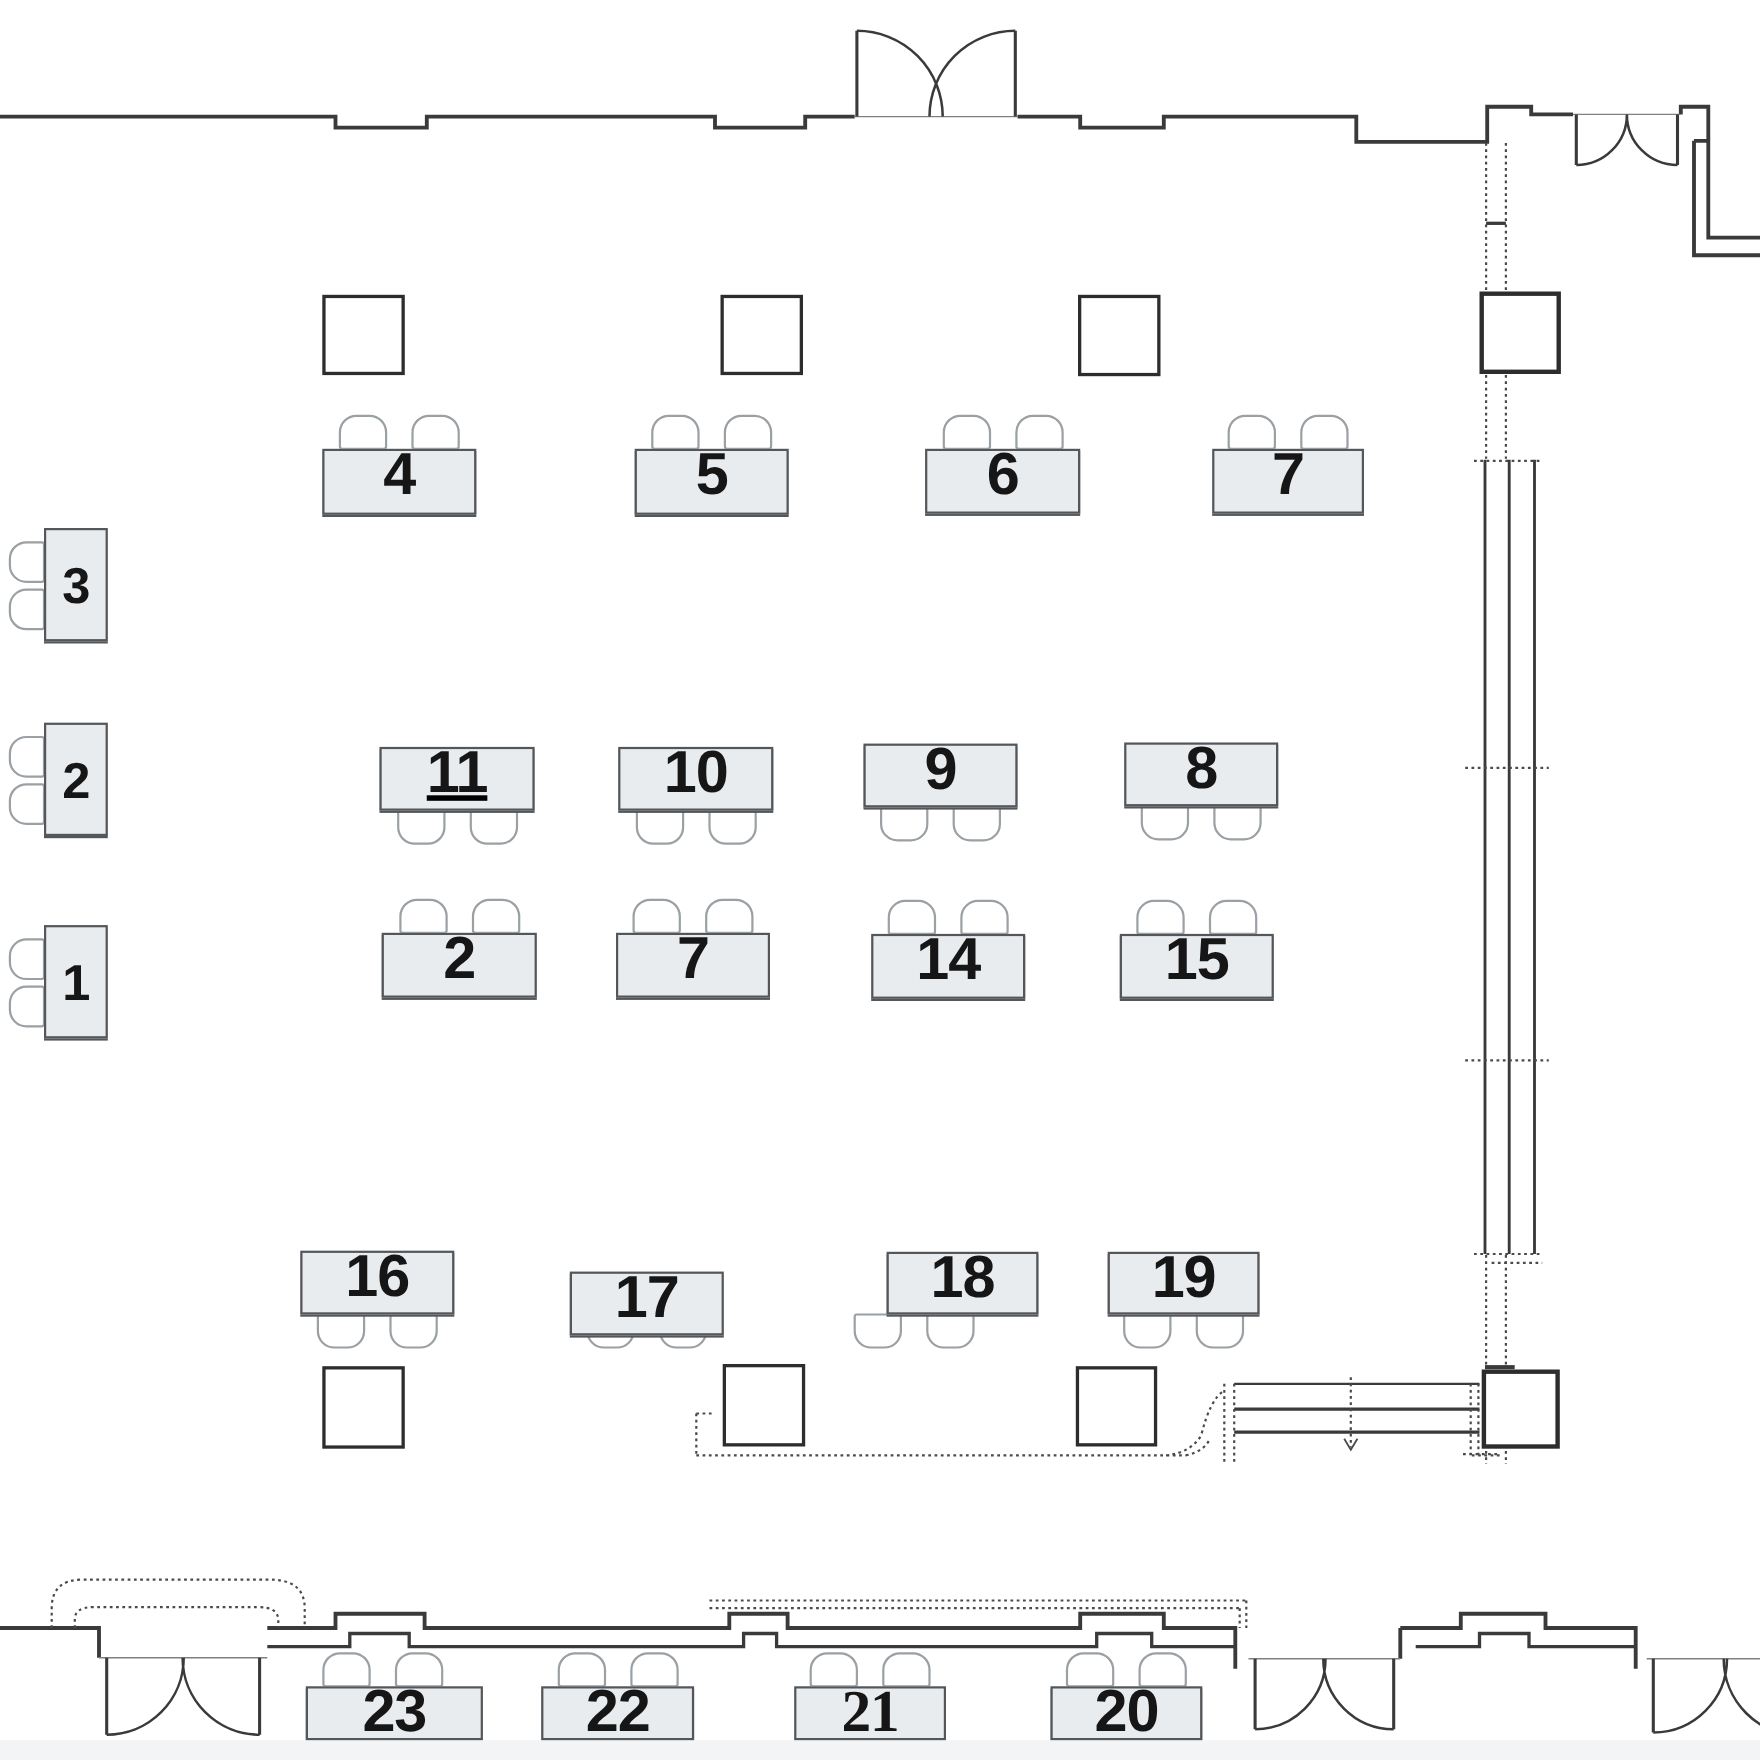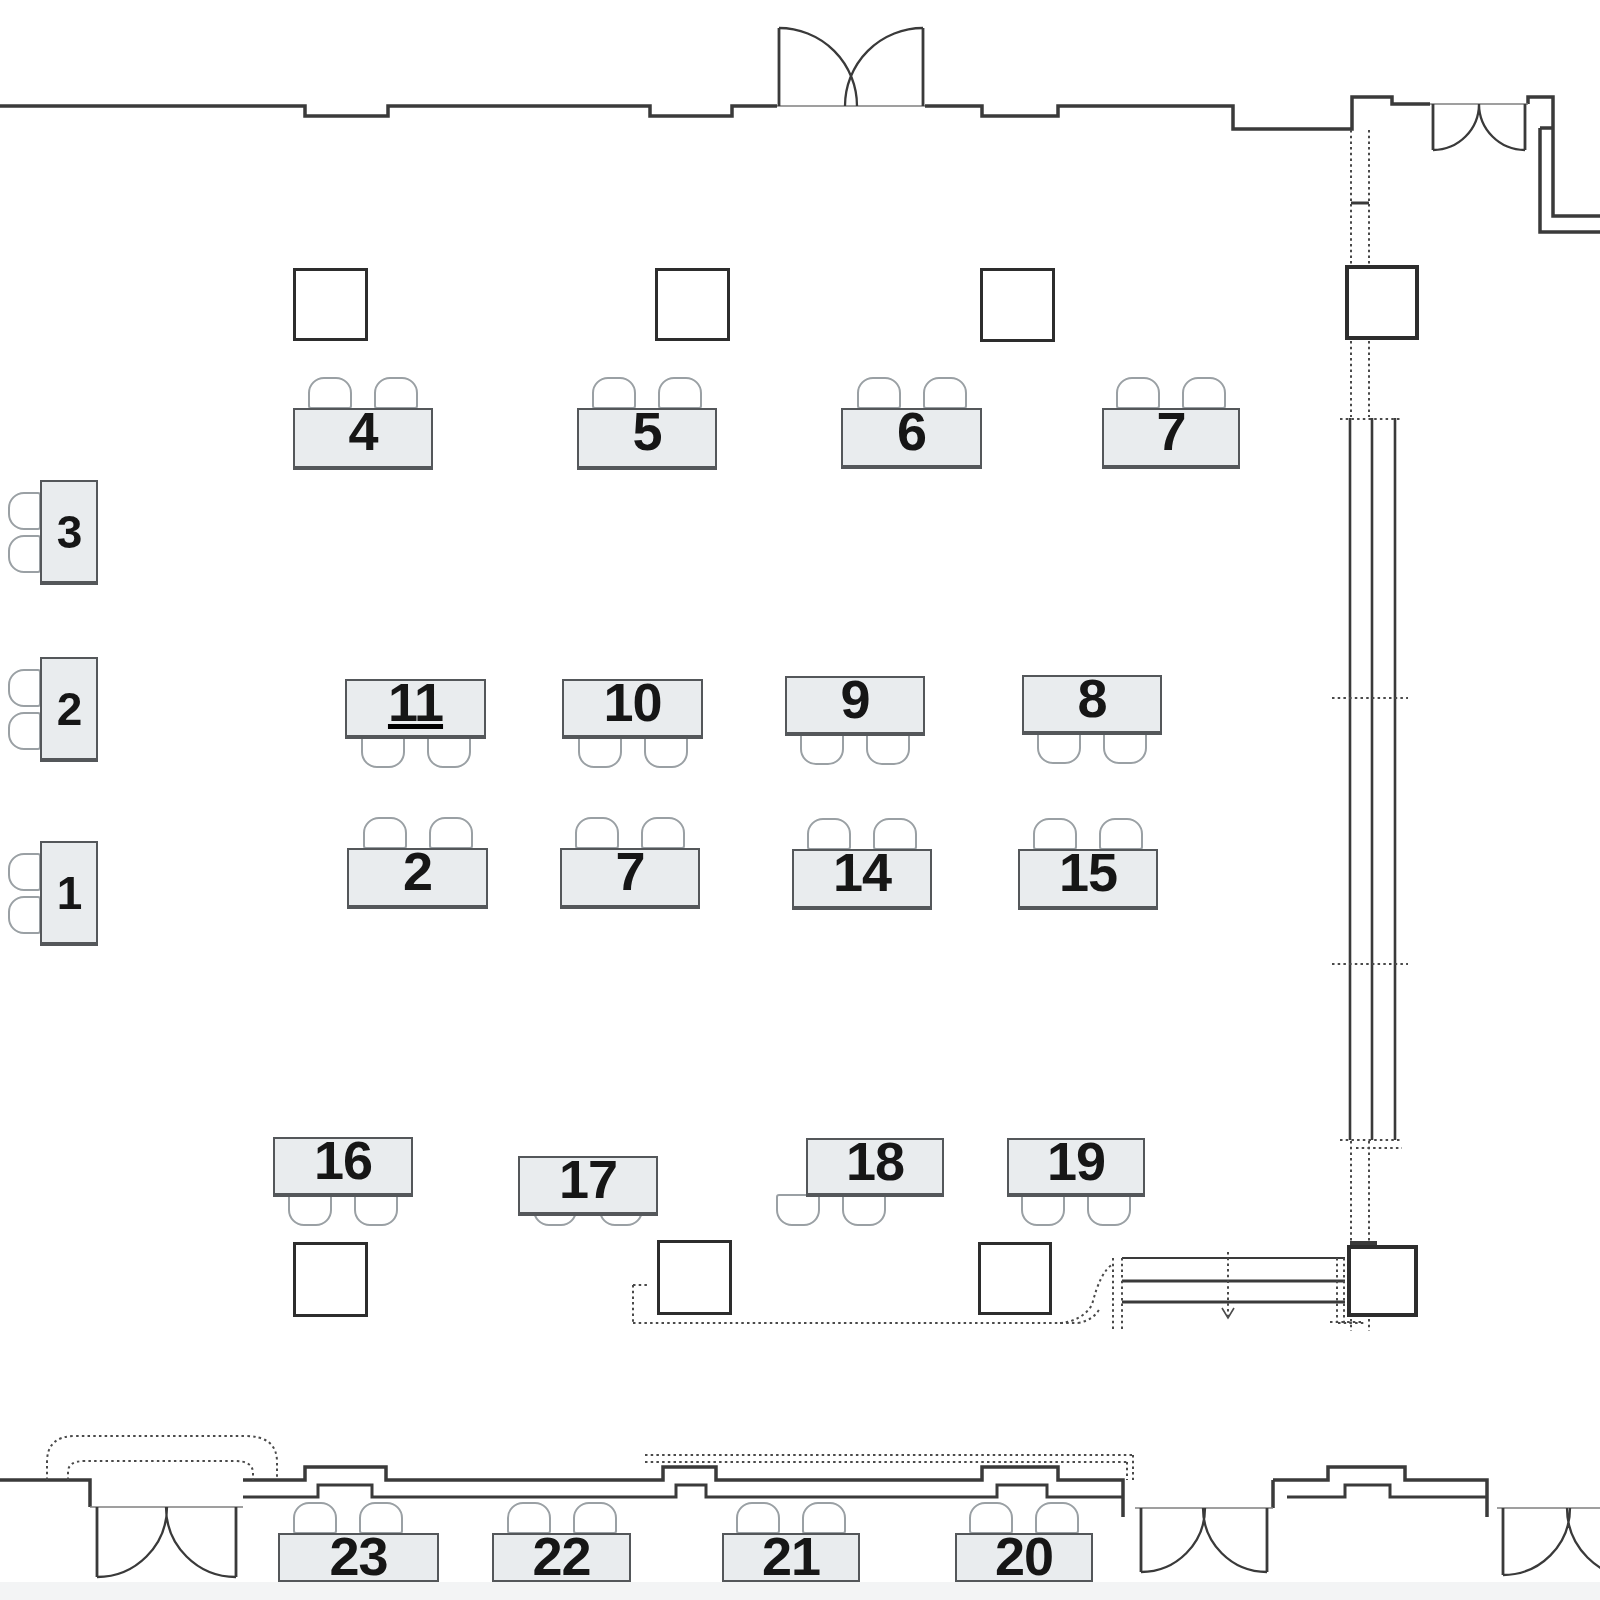--- a/index.html
+++ b/index.html
@@ -201,21 +201,21 @@
       <div class="table" style="left: 1007px; top: 1138px; width: 138px; height: 57px;">
         <span class="table-label">19</span>
       </div>
       <div class="chair above" style="left: 969px; top: 1502px; width: 44px; height: 32px; position: absolute;"></div>
       <div class="chair above" style="left: 1035px; top: 1502px; width: 44px; height: 32px; position: absolute;"></div>
       <div class="table" style="left: 955px; top: 1533px; width: 138px; height: 49px;">
         <span class="table-label">20</span>
       </div>
       <div class="chair above" style="left: 736px; top: 1502px; width: 44px; height: 32px; position: absolute;"></div>
       <div class="chair above" style="left: 802px; top: 1502px; width: 44px; height: 32px; position: absolute;"></div>
-      <div class="table" style="left: 722px; top: 1533px; width: 138px; height: 49px;">
+      <div class="table" style="left: 722px; top: 1533px; width: 138px; height: 49px; font-family: Liberation Serif, serif;">
         <span class="table-label">21</span>
       </div>
       <div class="chair above" style="left: 506.5px; top: 1502px; width: 44px; height: 32px; position: absolute;"></div>
       <div class="chair above" style="left: 572.5px; top: 1502px; width: 44px; height: 32px; position: absolute;"></div>
       <div class="table" style="left: 492px; top: 1533px; width: 139px; height: 49px;">
         <span class="table-label">22</span>
       </div>
       <div class="chair above" style="left: 292.5px; top: 1502px; width: 44px; height: 32px; position: absolute;"></div>
       <div class="chair above" style="left: 358.5px; top: 1502px; width: 44px; height: 32px; position: absolute;"></div>
       <div class="table" style="left: 278px; top: 1533px; width: 161px; height: 49px;">

